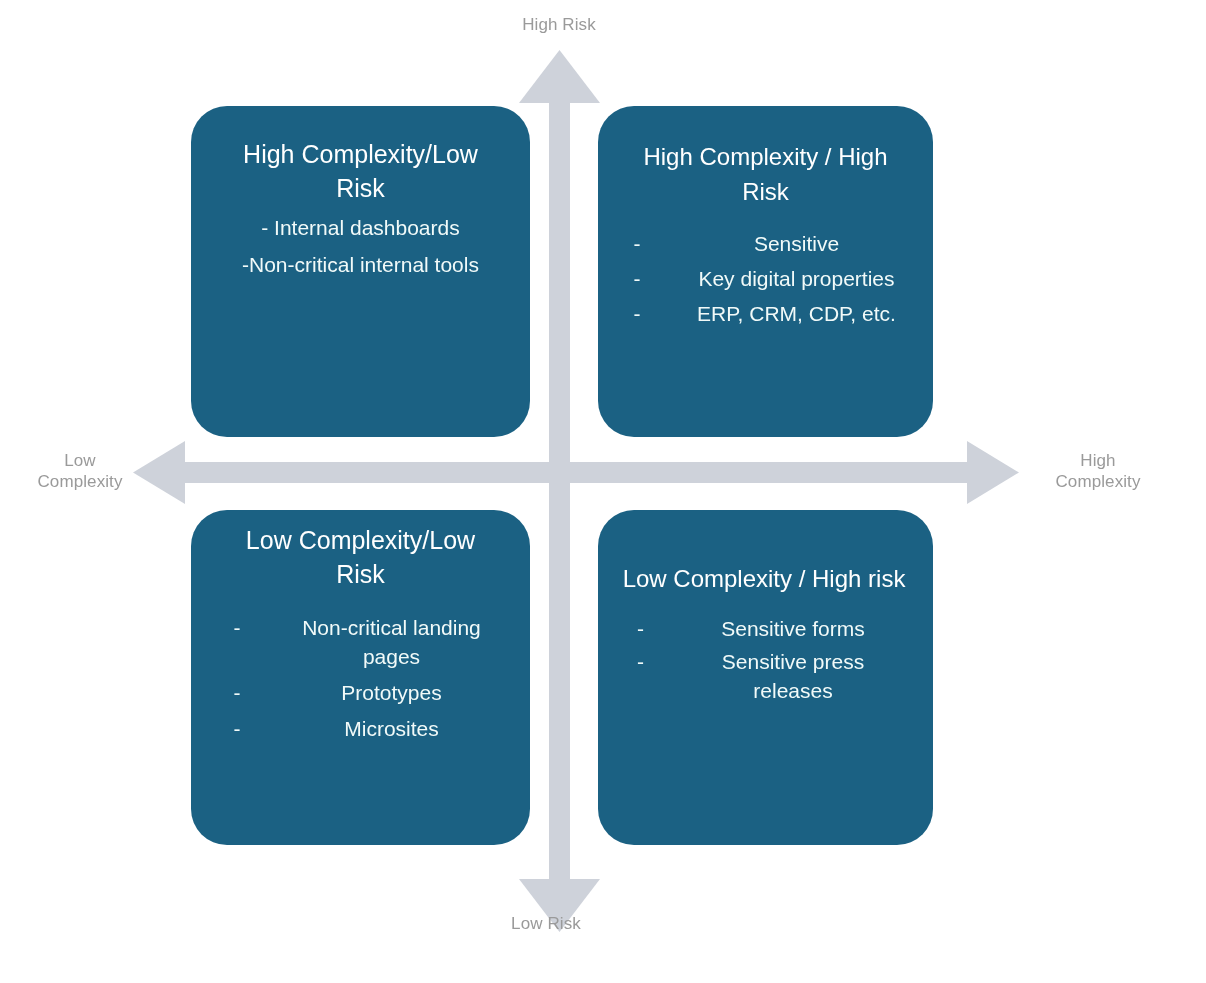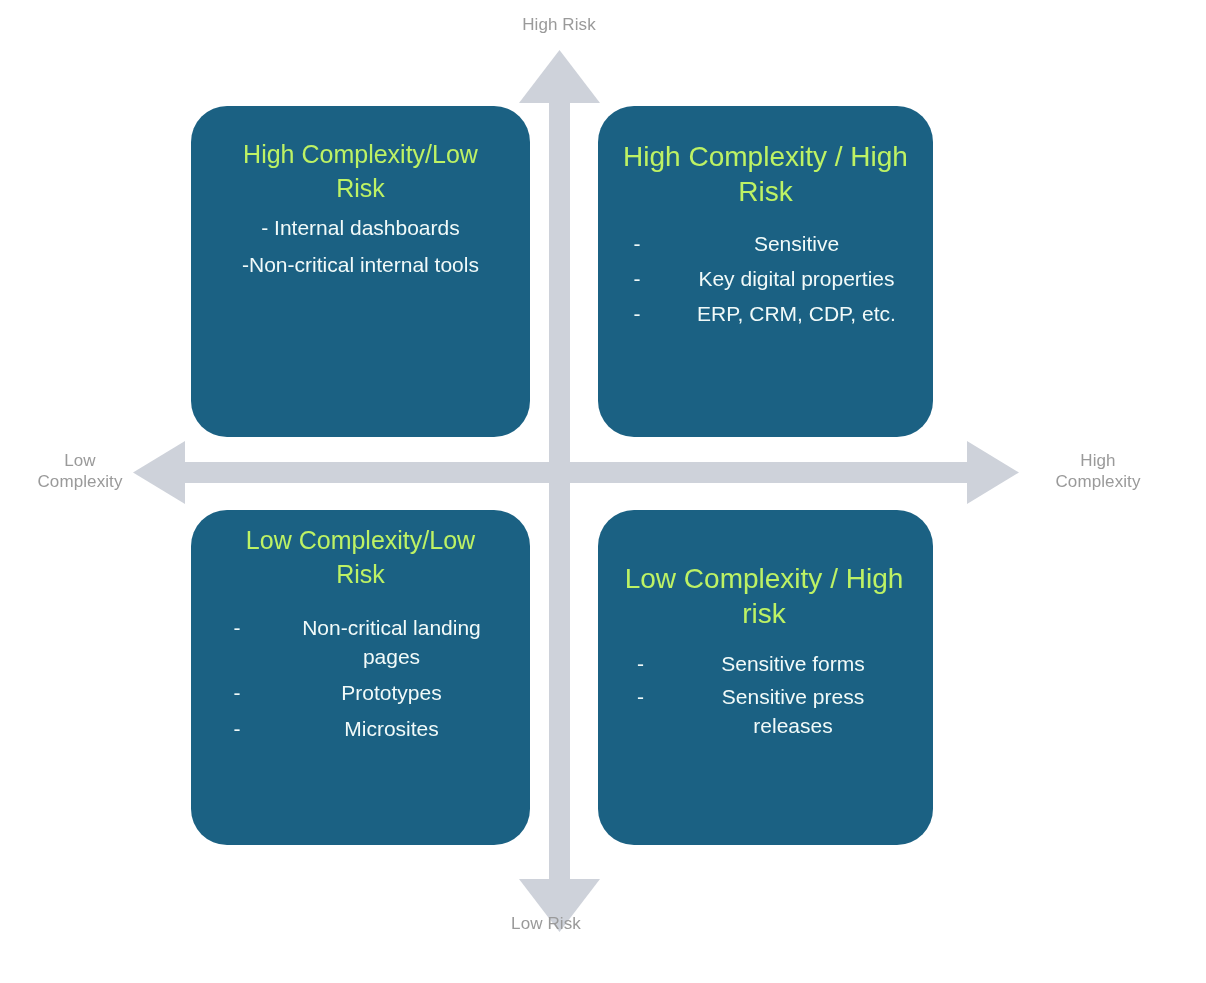--- a/index.html
+++ b/index.html
@@ -53,32 +53,32 @@
     flex-direction: column;
     align-items: center;
     overflow: hidden;
   }
   .q-tl { left: 191px; top: 106px; width: 339px; height: 331px; padding: 31px 18px 0 18px; }
   .q-tr { left: 598px; top: 106px; width: 335px; height: 331px; padding: 33px 16px 0 16px; }
   .q-bl { left: 191px; top: 510px; width: 339px; height: 335px; padding: 13px 18px 0 18px; }
   .q-br { left: 598px; top: 510px; width: 335px; height: 335px; padding: 51px 19px 0 16px; }
 
   .q-title {
-    color: #bef264;
+    color: #ffffff;
     font-weight: 400;
     text-align: center;
     margin: 0;
   }
   .q-tl .q-title, .q-bl .q-title {
     font-size: 25px;
     line-height: 34px;
     max-width: 250px;
   }
   .q-tr .q-title, .q-br .q-title {
-    font-size: 28px;
+    font-size: 24px;
     line-height: 35px;
     max-width: 290px;
   }
 
   .q-body {
     margin: 0;
     padding: 0;
     list-style: none;
     width: 100%;
   }

